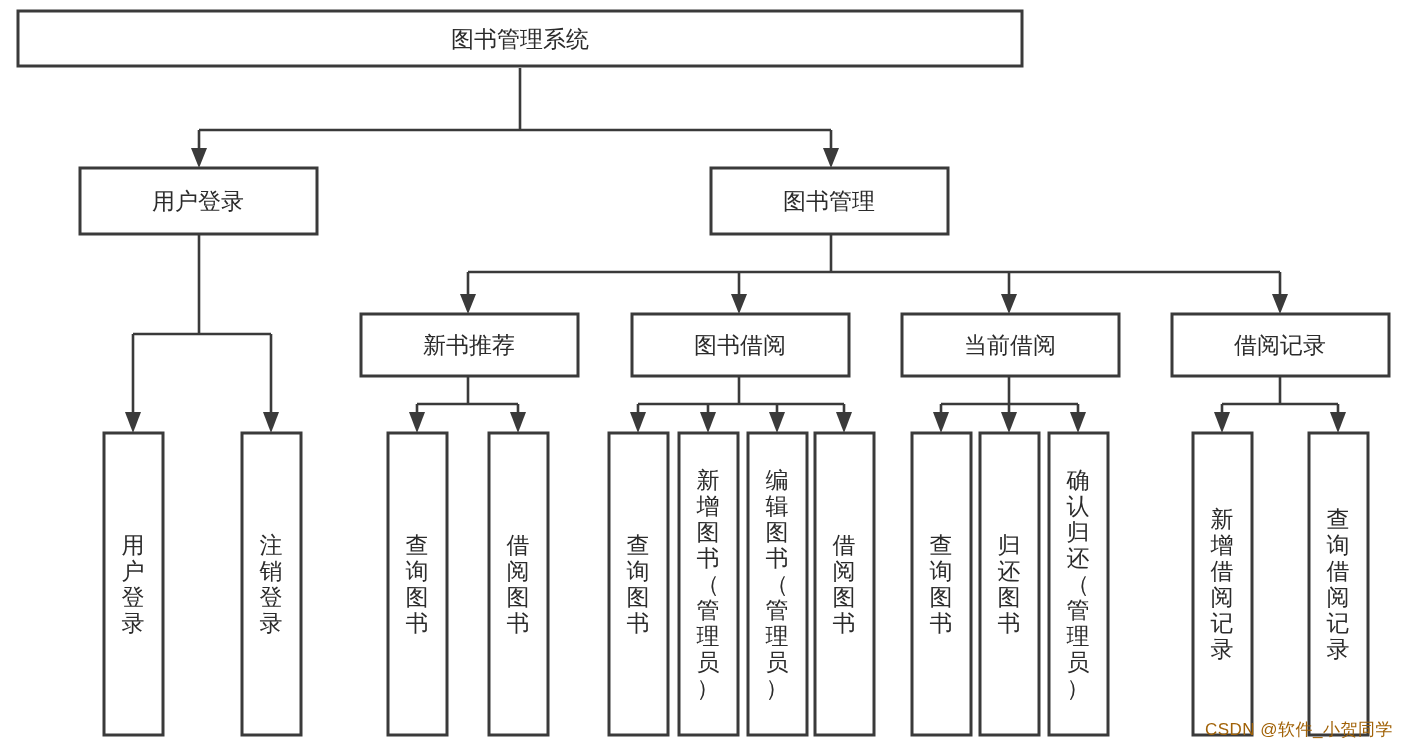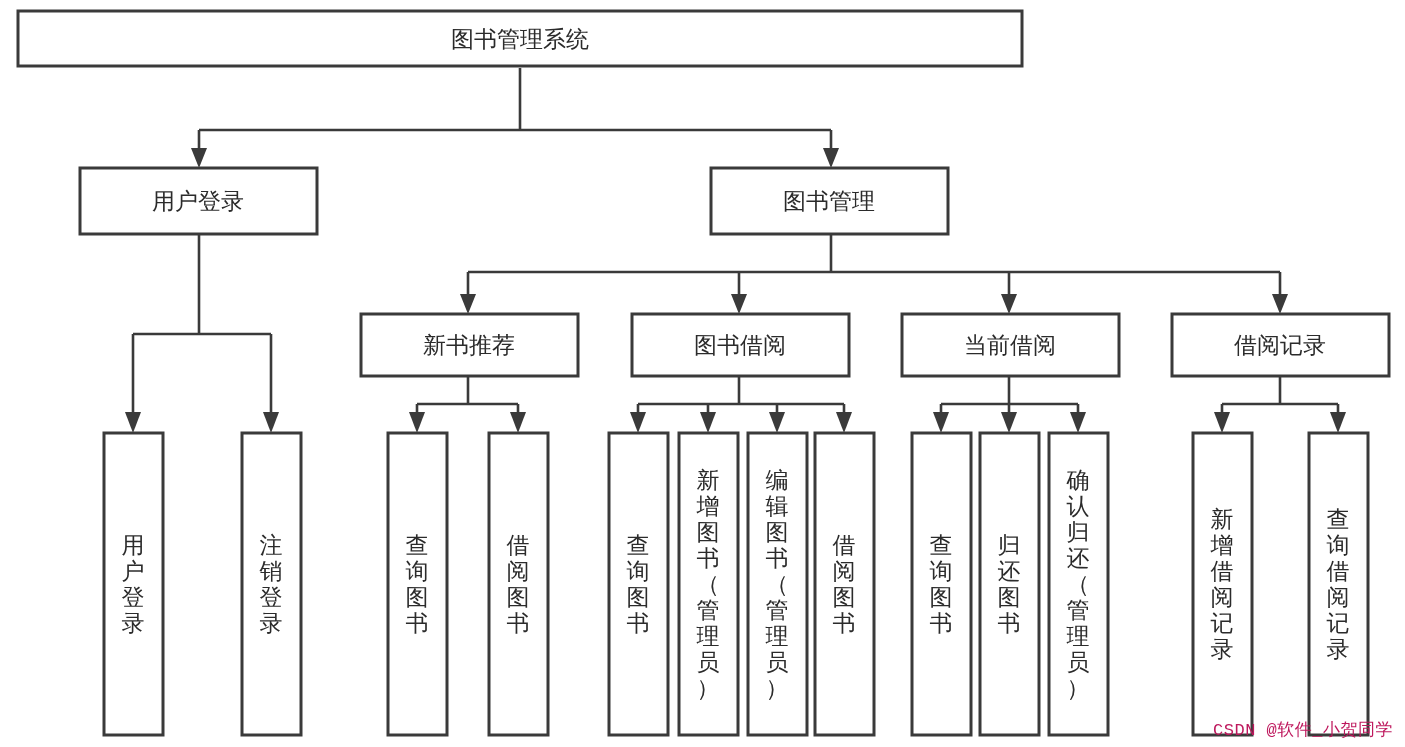--- a/index.html
+++ b/index.html
@@ -45,23 +45,23 @@
     fill: none;
   }
   .arrow-head {
     fill: #3a3a3a;
     stroke: none;
   }
   .watermark {
     position: absolute;
     right: 12px;
     bottom: 6px;
-    font-family: Liberation Mono, monospace;
+    font-family: Liberation Sans, sans-serif;
     font-size: 17px;
-    color: #be185d;
+    color: #a16207;
     letter-spacing: 0.5px;
     white-space: nowrap;
     user-select: none;
   }
 </style>
 </head>
 <body>
 
 <svg id="diagram" viewBox="0 0 1405 747">
   <defs></defs>

